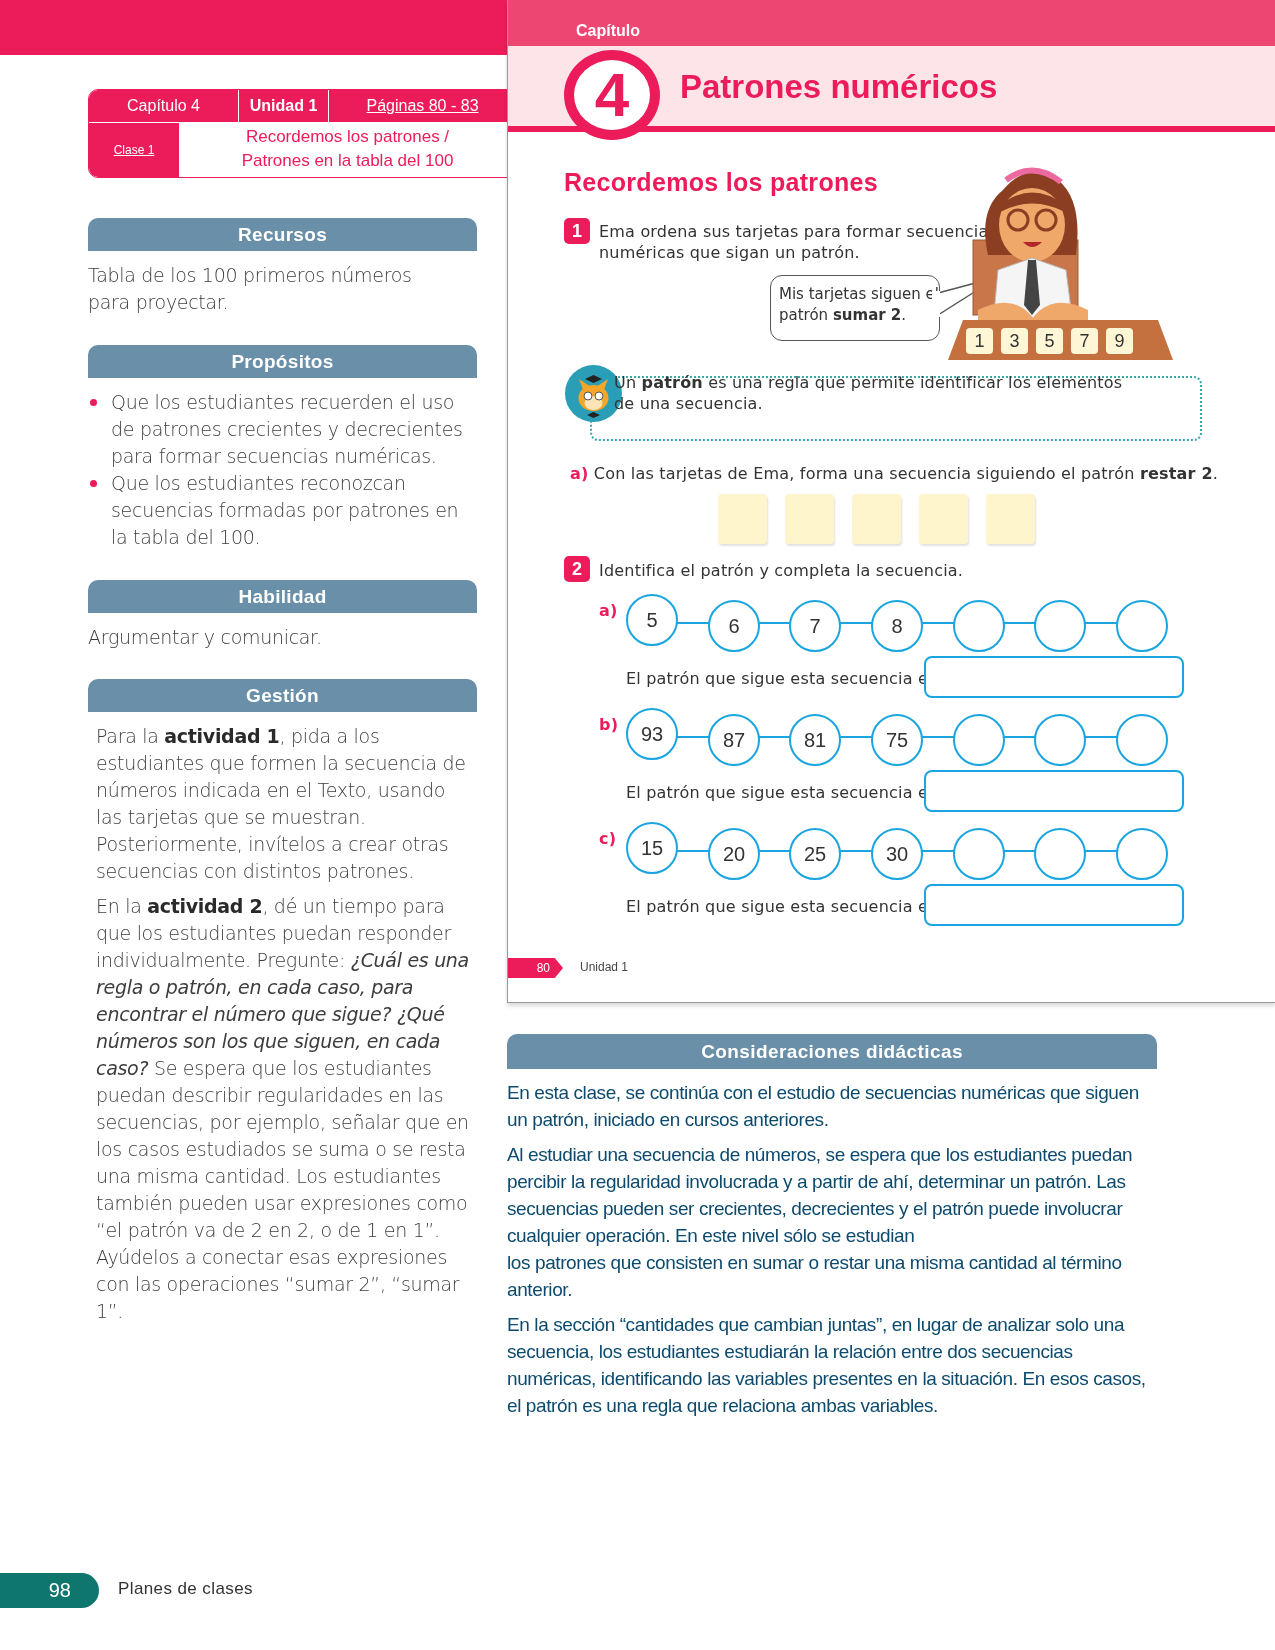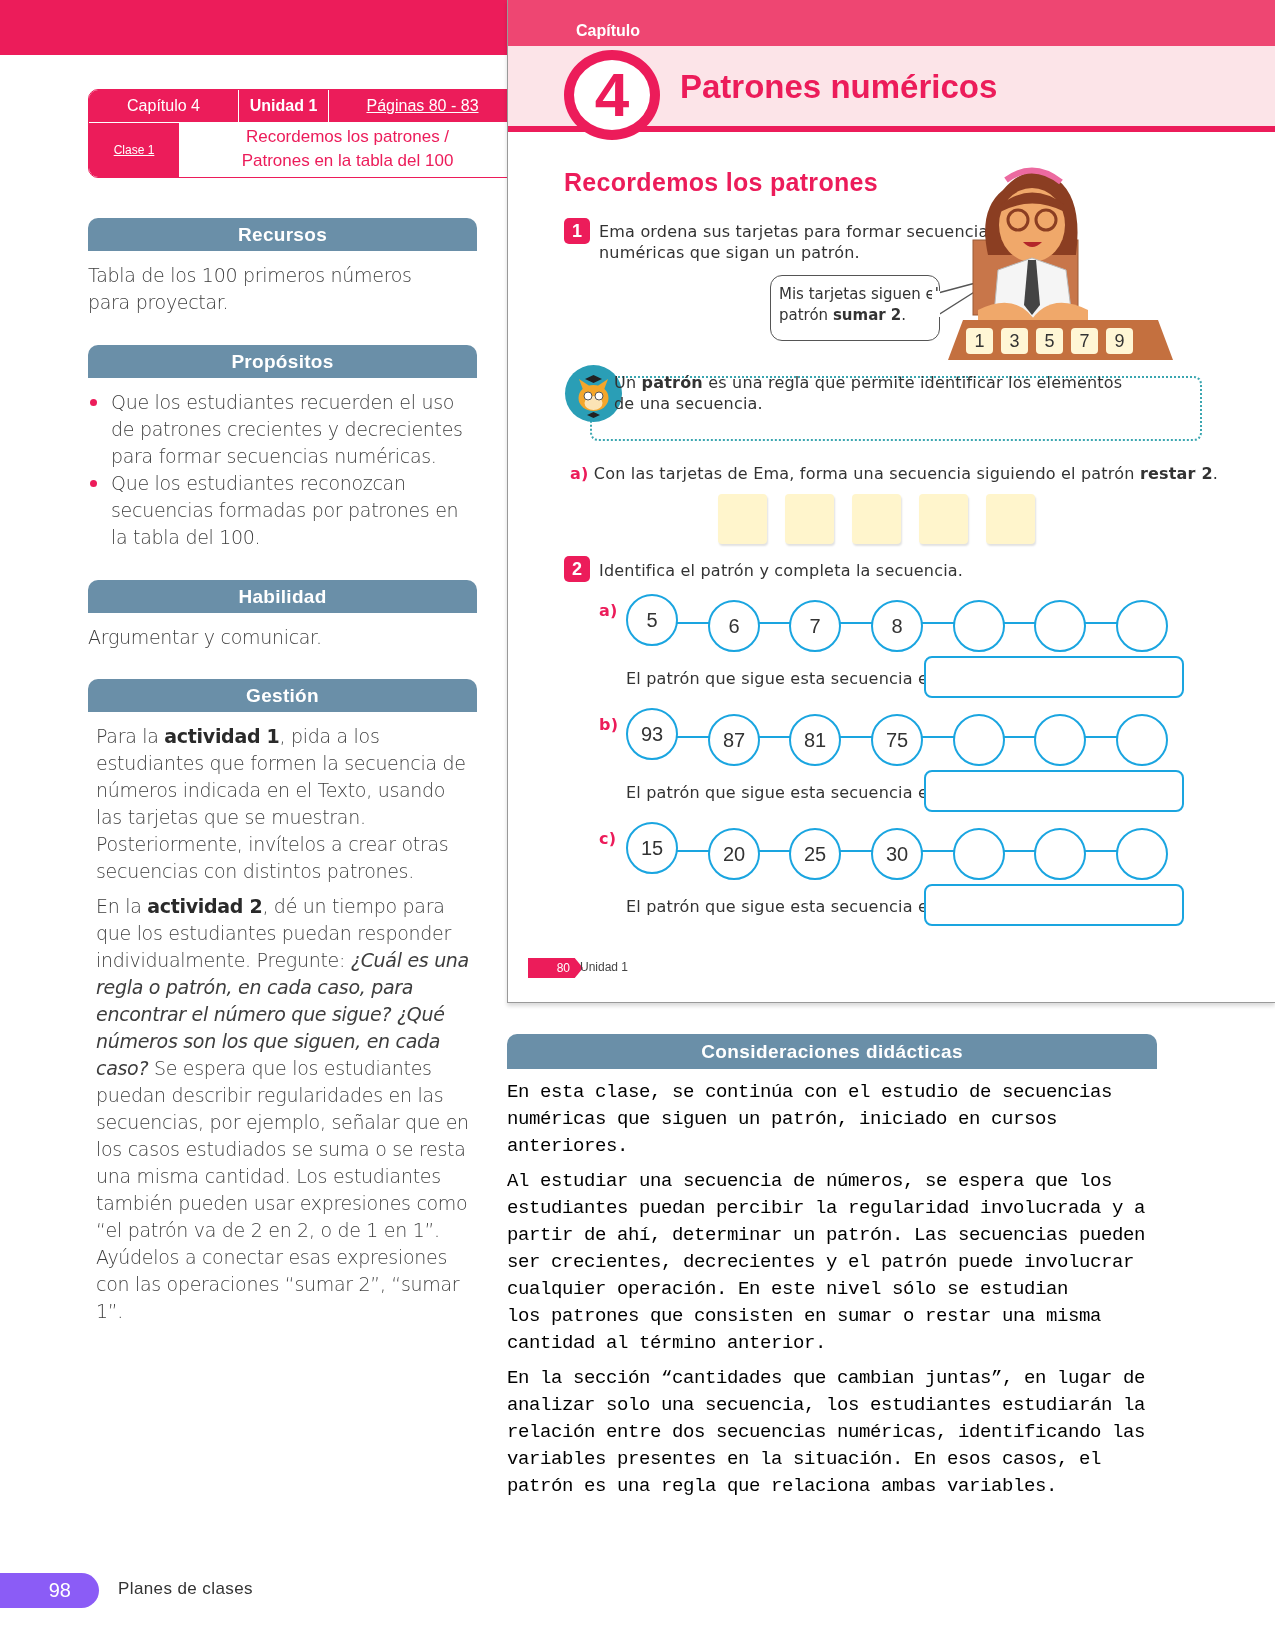--- a/index.html
+++ b/index.html
@@ -57,30 +57,30 @@
 
   .blank-cards { position: absolute; left: 210px; top: 494px; display: flex; gap: 18px; }
   .blank-card { width: 49px; height: 50px; background: #fff5cc; border-radius: 4px; box-shadow: 1px 2px 2px rgba(0,0,0,.12); }
 
   .seq-row { position: absolute; left: 118px; height: 52px; width: 520px; }
   .seq-line { position: absolute; left: 25px; right: 25px; top: 26px; height: 2px; background: #1aa5e0; }
   .seq-circle { position: absolute; top: 0; width: 52px; height: 52px; border-radius: 50%; border: 2px solid #1aa5e0; background: #fff; text-align: center; line-height: 48px; font-size: 20px; color: #333; }
   .ans-box { position: absolute; left: 416px; width: 260px; height: 42px; border: 2px solid #1aa5e0; border-radius: 8px; background:#fff; }
 
   .sp-foot-num { position: absolute; left: 0; top: 958px; width: 55px; height: 20px; background: #ec1c5a; color: #fff; font-size: 12px; text-align: right; padding-right: 13px; line-height: 20px;
-    clip-path: polygon(0 0, 85% 0, 100% 50%, 85% 100%, 0 100%); margin-left: 20px; }
+    clip-path: polygon(0 0, 85% 0, 100% 50%, 85% 100%, 0 100%); }
   .sp-foot-txt { position: absolute; left: 72px; top: 960px; font-size: 12px; color: #444; }
 
   
   .cons-head { position: absolute; left: 507px; top: 1034px; width: 650px; height: 35px; background: #6a8fa8; border-radius: 10px 10px 0 0; color: #fff; font-size: 19px; font-weight: bold; text-align: center; line-height: 35px; letter-spacing: .4px; }
-  .cons-body { position: absolute; left: 507px; top: 1079px; width: 640px; font-size: 19px; line-height: 27px; color: #000000; font-family: Liberation Mono, monospace; letter-spacing: -0.4px;}
+  .cons-body { position: absolute; left: 507px; top: 1079px; width: 640px; font-size: 19px; line-height: 27px; color: #0c4a6e; font-family: Liberation Sans, sans-serif; letter-spacing: -0.4px;}
   .cons-body p { margin-bottom: 8px; }
 
   
-  .page-num { position: absolute; left: 0; top: 1573px; width: 99px; height: 35px; background: #8b5cf6; color: #fff; border-radius: 0 18px 18px 0; font-size: 20px; text-align: right; padding-right: 28px; line-height: 35px; }
+  .page-num { position: absolute; left: 0; top: 1573px; width: 99px; height: 35px; background: #0f766e; color: #fff; border-radius: 0 18px 18px 0; font-size: 20px; text-align: right; padding-right: 28px; line-height: 35px; }
   .page-lbl { position: absolute; left: 118px; top: 1579px; font-size: 17px; color: #333; letter-spacing: .4px; }
 </style>
 </head>
 <body>
 
 <div class="top-band"></div>
 
 <div class="info-table">
   <div class="info-row1">
     <div class="info-cap">Capítulo 4</div>

